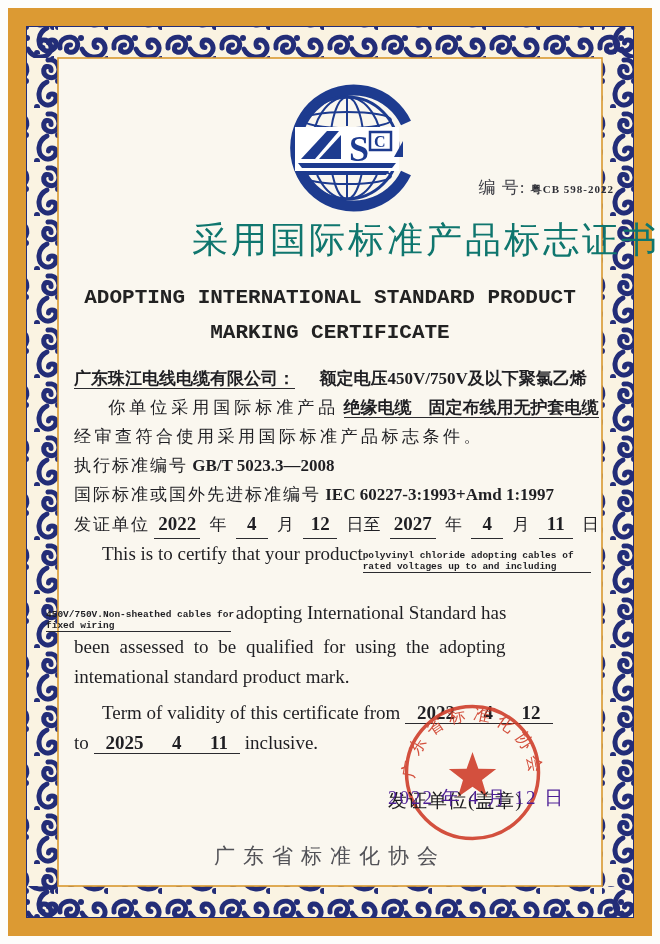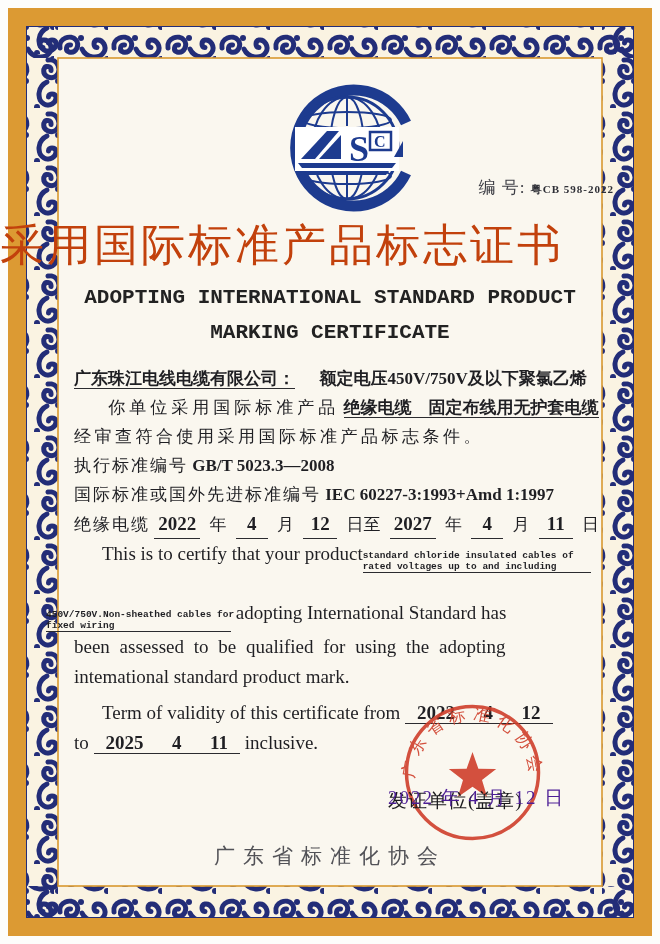--- a/index.html
+++ b/index.html
@@ -8,22 +8,22 @@
   
   .gold-frame{position:absolute;inset:8px;border:18px solid #dc9a33;background:transparent;z-index:1;}
   .band-bg{position:absolute;inset:26px;background:#faf3e2;z-index:1;}
   .content-bg{position:absolute;inset:58px;background:#faf7ef;z-index:2;}
   .ornament-svg{position:absolute;left:0;top:0;z-index:3;pointer-events:none;}
   
   .layer{position:absolute;inset:0;z-index:5;}
   .logo-box{position:absolute;left:263px;top:82px;width:178px;height:132px;}
   .cert-no{position:absolute;top:176px;right:46px;font-size:17px;color:#3c3d44;letter-spacing:1px;}
   .cert-no b{font-size:11px;color:#2e2f36;}
-  .title-cn{position:absolute;top:216px;left:0;width:100%;text-align:left;
-            font-size:44px;font-weight:500;letter-spacing:3px;color:#c2410c;}
+  .title-cn{position:absolute;top:216px;left:0;width:100%;text-align:right;
+            font-size:36px;font-weight:500;letter-spacing:3px;color:#0f766e;}
   .title-en{position:absolute;left:0;width:100%;text-align:center;
             font-family:"Liberation Mono","DejaVu Sans Mono",monospace;
             font-weight:bold;font-size:21px;color:#222;}
   .title-en.l1{top:286px;}
   .title-en.l2{top:321px;}
   .body-block{position:absolute;left:74px;right:56px;top:364px;font-size:17px;}
   .bl{line-height:29px;white-space:nowrap;}
   .en{font-size:19px;line-height:30px;}
   .ind{padding-left:28px;}
   .b{font-weight:bold;}
@@ -133,37 +133,37 @@
         <span class="ls2">执行标准编号</span>
         <span class="b">GB/T 5023.3—2008</span>
       </div>
 
       <div class="bl">
         <span class="ls2">国际标准或国外先进标准编号</span>
         <span class="b">IEC 60227-3:1993+Amd 1:1997</span>
       </div>
 
       <div class="bl">
-        <span class="ls2">绝缘电缆</span>
+        <span class="ls2">发证单位</span>
         <span class="num">2022</span>
         <span class="unit">年</span>
         <span class="num" style="min-width:32px">4</span>
         <span class="unit">月</span>
         <span class="num" style="min-width:34px">12</span>
         <span class="unit">日至</span>
         <span class="num">2027</span>
         <span class="unit">年</span>
         <span class="num" style="min-width:32px">4</span>
         <span class="unit">月</span>
         <span class="num" style="min-width:34px">11</span>
         <span class="unit">日</span>
       </div>
 
       <div class="bl en ind">
-        <span>This is to certify that your product</span><span class="stack stack1"><span>standard chloride insulated cables of</span><br>
+        <span>This is to certify that your product</span><span class="stack stack1"><span>polyvinyl chloride adopting cables of</span><br>
           <span>rated voltages up to and including</span></span>
       </div>
 
       <div class="bl en">
         <span class="stack stack2"><span>450V/750V.Non-sheathed cables for</span><br>
           <span>fixed wiring</span></span>
         <span>adopting International Standard has</span>
       </div>
 
       <div class="bl en wsp">been assessed to be qualified  for using the  adopting</div>

